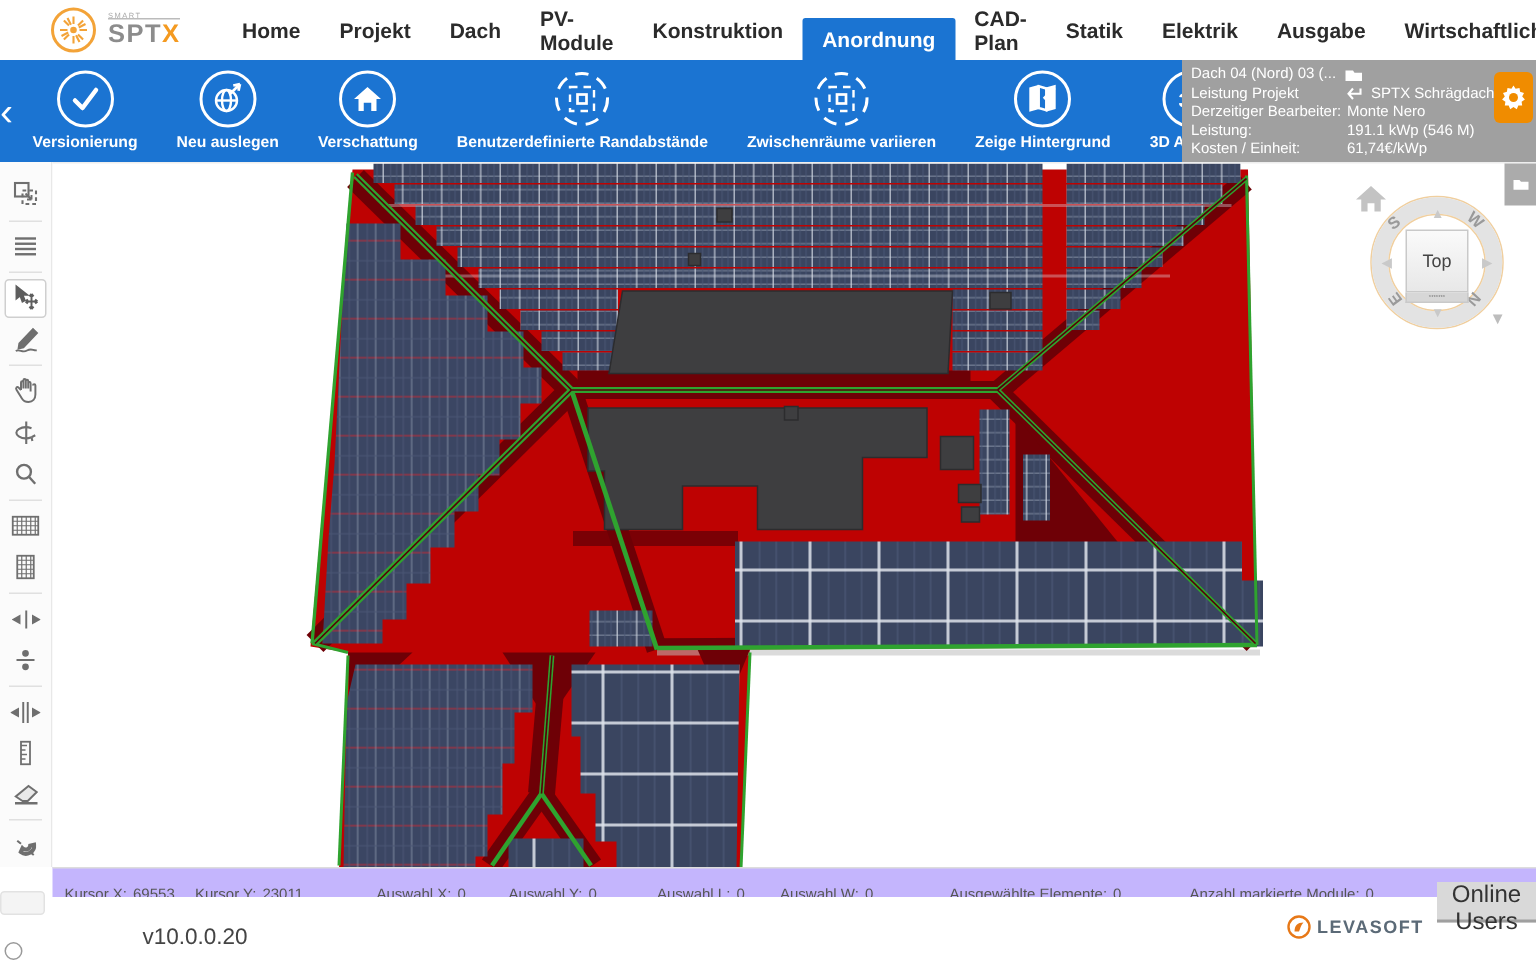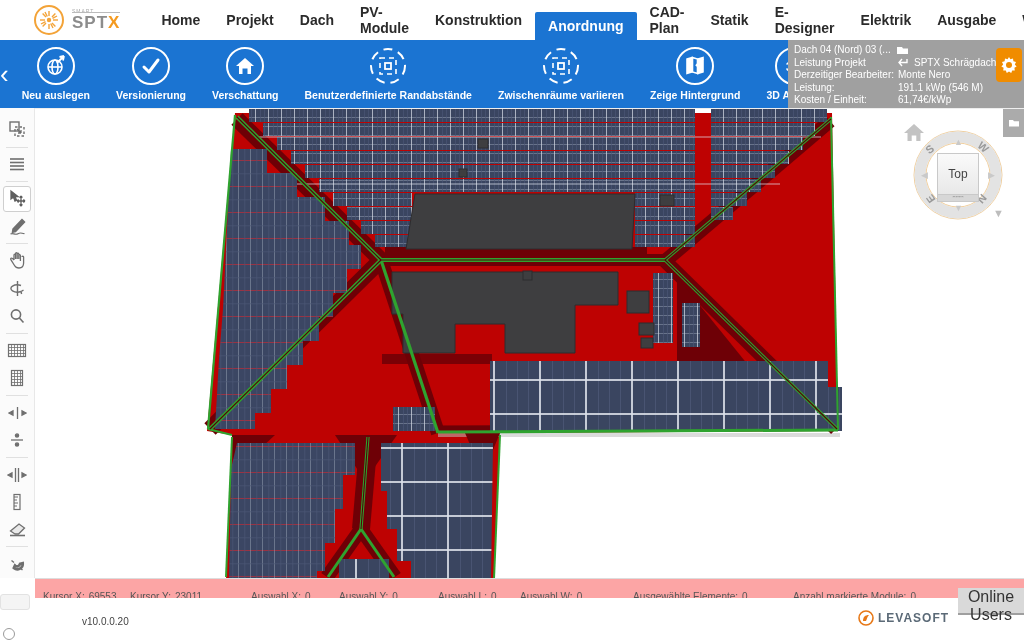--- a/index.html
+++ b/index.html
@@ -49,27 +49,27 @@
   .home-ic { position:absolute; left:868px; top:14px; cursor:pointer; }
   .chev-down { position:absolute; left:958px; top:98px; color:#bdbdbd; font-size:11px; cursor:pointer; }
 
   .compass { position:absolute; left:877px; top:20px; width:92px; height:92px; cursor:pointer; }
   .compass-letter { position:absolute; font-size:11px; font-weight:700; color:#9a9a9a; }
   .compass-box { position:absolute; left:25px; top:24px; width:42px; height:42px; background:linear-gradient(#fafafa,#e8e8e8); border:1px solid #c9c9c9; display:flex; align-items:center; justify-content:center; font-size:12px; color:#444; }
   .compass-strip { position:absolute; left:25px; top:66px; width:42px; height:7px; background:#d7d7d7; border:1px solid #c9c9c9; border-top:none; font-size:4px; color:#777; text-align:center; line-height:6px; overflow:hidden; }
   .compass-arrow { position:absolute; color:#c9c9c9; font-size:9px; }
 
   
-  .statusbar { position:absolute; left:35px; top:578px; width:989px; height:35px; background:#fca5a5; border-top:1px solid #ddd; display:flex; align-items:center; font-size:10px; color:#555; }
+  .statusbar { position:absolute; left:35px; top:578px; width:989px; height:35px; background:#c4b5fd; border-top:1px solid #ddd; display:flex; align-items:center; font-size:10px; color:#555; }
   .st-field { white-space:nowrap; }
   .st-label { margin-right:4px; }
 
   
   .footer { position:absolute; left:0; top:598px; width:1024px; height:42px; background:#fff; }
-  .version { position:absolute; left:82px; top:18px; font-size:10px; color:#444; }
+  .version { position:absolute; left:95px; top:18px; font-size:15px; color:#444; }
   .corner-tab { position:absolute; left:0px; top:-4px; width:30px; height:16px; background:#f4f4f4; border:1px solid #e2e2e2; border-radius:3px; }
   .corner-circle { position:absolute; left:3px; top:30px; width:12px; height:12px; border:1.5px solid #9a9a9a; border-radius:50%; }
   .levasoft { position:absolute; left:858px; top:12px; display:flex; align-items:center; }
   .levasoft-name { font-size:12px; font-weight:700; letter-spacing:1px; color:#5b6a77; margin-left:4px; }
   .online-users { position:absolute; left:958px; top:588px; width:66px; height:27px; background:#d9d9d9; border:none; border-bottom:2px solid #9f9f9f; font-size:16px; color:#333; cursor:pointer; font-family:"Liberation Sans",sans-serif; }
 </style>
 </head>
 <body>
 
 <div class="menubar">
@@ -100,50 +100,49 @@
   </div>
   <div class="menu-items">
     <div class="menu-item">Home</div>
     <div class="menu-item">Projekt</div>
     <div class="menu-item">Dach</div>
     <div class="menu-item">PV-Module</div>
     <div class="menu-item">Konstruktion</div>
     <div class="menu-item active">Anordnung</div>
     <div class="menu-item">CAD-Plan</div>
     <div class="menu-item">Statik</div>
-    <div class="menu-item">E-Designer</div>
     <div class="menu-item">Elektrik</div>
     <div class="menu-item">Ausgabe</div>
     <div class="menu-item">Wirtschaftlichkeit</div>
     <div class="menu-item">Admin</div>
   </div>
 </div>
 
 <div class="toolbar">
   <div class="tb-back">‹</div>
+
+  <div class="tb-item">
+    <div class="tb-ic">
+      <svg width="22" height="22" viewBox="0 0 22 22" fill="none" stroke="#fff" stroke-width="3" stroke-linecap="round" stroke-linejoin="round">
+        <path d="M4 12 L9 17 L18 5"></path>
+      </svg>
+    </div>
+    <div class="tb-label">Versionierung</div>
+  </div>
 
   <div class="tb-item">
     <div class="tb-ic">
       <svg width="24" height="24" viewBox="0 0 24 24" fill="none" stroke="#fff" stroke-width="1.6">
         <circle cx="11" cy="13" r="7"></circle>
         <ellipse cx="11" cy="13" rx="3" ry="7"></ellipse>
         <line x1="4" y1="13" x2="18" y2="13"></line>
         <path d="M13 9 L20 2 M20 2 L15.5 3 M20 2 L19 6.5" stroke-width="1.8"></path>
       </svg>
     </div>
     <div class="tb-label">Neu auslegen</div>
-  </div>
-
-  <div class="tb-item">
-    <div class="tb-ic">
-      <svg width="22" height="22" viewBox="0 0 22 22" fill="none" stroke="#fff" stroke-width="3" stroke-linecap="round" stroke-linejoin="round">
-        <path d="M4 12 L9 17 L18 5"></path>
-      </svg>
-    </div>
-    <div class="tb-label">Versionierung</div>
   </div>
 
   <div class="tb-item">
     <div class="tb-ic">
       <svg width="22" height="22" viewBox="0 0 22 22" fill="#fff">
         <path d="M11 3 L20 11 L17 11 L17 19 L13.5 19 L13.5 13.5 L8.5 13.5 L8.5 19 L5 19 L5 11 L2 11 Z"></path>
       </svg>
     </div>
     <div class="tb-label">Verschattung</div>
   </div>

